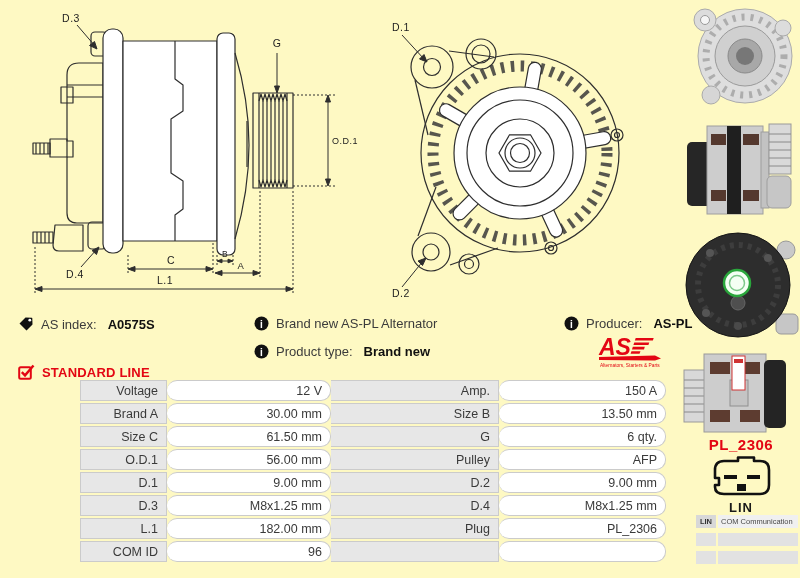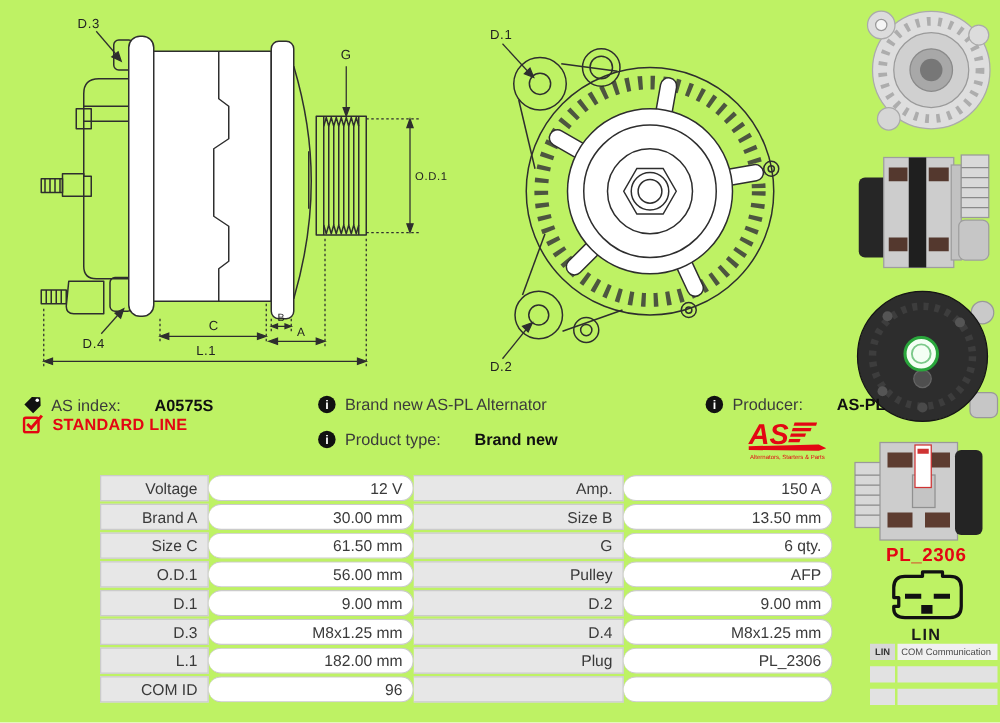--- a/index.html
+++ b/index.html
@@ -1,22 +1,22 @@
 <!DOCTYPE html>
 <html><head>
 <meta charset="utf-8">
 <style>
   html,body{margin:0;padding:0;background:#fff;}
-  #stage{position:relative;width:800px;height:578px;background:#bef264;overflow:hidden;
+  #stage{position:relative;width:800px;height:578px;background:#fef9c3;overflow:hidden;
          font-family:"Liberation Sans",sans-serif;color:#3b3b3b;}
   svg text{font-family:"Liberation Sans",sans-serif;}
   .abs{position:absolute;}
   
   .info-item{position:absolute;display:flex;align-items:center;gap:7px;font-size:13px;color:#3b3b3b;white-space:nowrap;}
-  .info-item b{color:#101010;margin-left:20px;}
+  .info-item b{color:#101010;margin-left:4px;}
   .red-line{color:#e30613;font-weight:bold;letter-spacing:.2px;}
   
   table.spec{position:absolute;left:80px;top:378px;width:586px;border-collapse:separate;border-spacing:0 2px;font-size:12.5px;color:#3a3a3a;table-layout:fixed;}
   table.spec td{border:1px solid #cbcbcb;height:19px;padding:0 8px 0 2px;text-align:right;overflow:hidden;white-space:nowrap;}
   table.spec td + td{border-left:none;}
   td.lbl{background:#e7e7e7;}
   td.val{background:#ffffff;border-radius:10px;}
   col.c1{width:87px;} col.c2{width:164px;} col.c3{width:168px;} col.c4{width:167px;}
   
   .plug-code{position:absolute;left:680px;top:436px;width:122px;text-align:center;
@@ -267,21 +267,21 @@
 
   <div class="info-item" style="left:564px;top:316px">
     <svg width="15" height="15" viewBox="0 0 15 15">
       <circle cx="7.5" cy="7.5" r="7" fill="#111"></circle>
       <text x="7.5" y="11.5" text-anchor="middle" font-size="10" font-weight="bold" fill="#fff" font-family="Liberation Serif,serif">i</text>
     </svg>
     <span>Producer:</span>
       <b>AS-PL</b>
   </div>
 
-  <div class="info-item" style="left:18px;top:331px">
+  <div class="info-item" style="left:18px;top:364px">
     <svg width="17" height="16" viewBox="0 0 17 16">
       <rect x="1.2" y="3.2" width="11.6" height="11.6" rx="1.5" fill="none" stroke="#e30613" stroke-width="2"></rect>
       <path d="M3.8,8.2 L7,11.4 L15.5,1.5" fill="none" stroke="#e30613" stroke-width="2.4"></path>
     </svg>
     <span class="red-line">STANDARD LINE</span>
   </div>
 
   <div class="info-item" style="left:254px;top:344px">
     <svg width="15" height="15" viewBox="0 0 15 15">
       <circle cx="7.5" cy="7.5" r="7" fill="#111"></circle>

